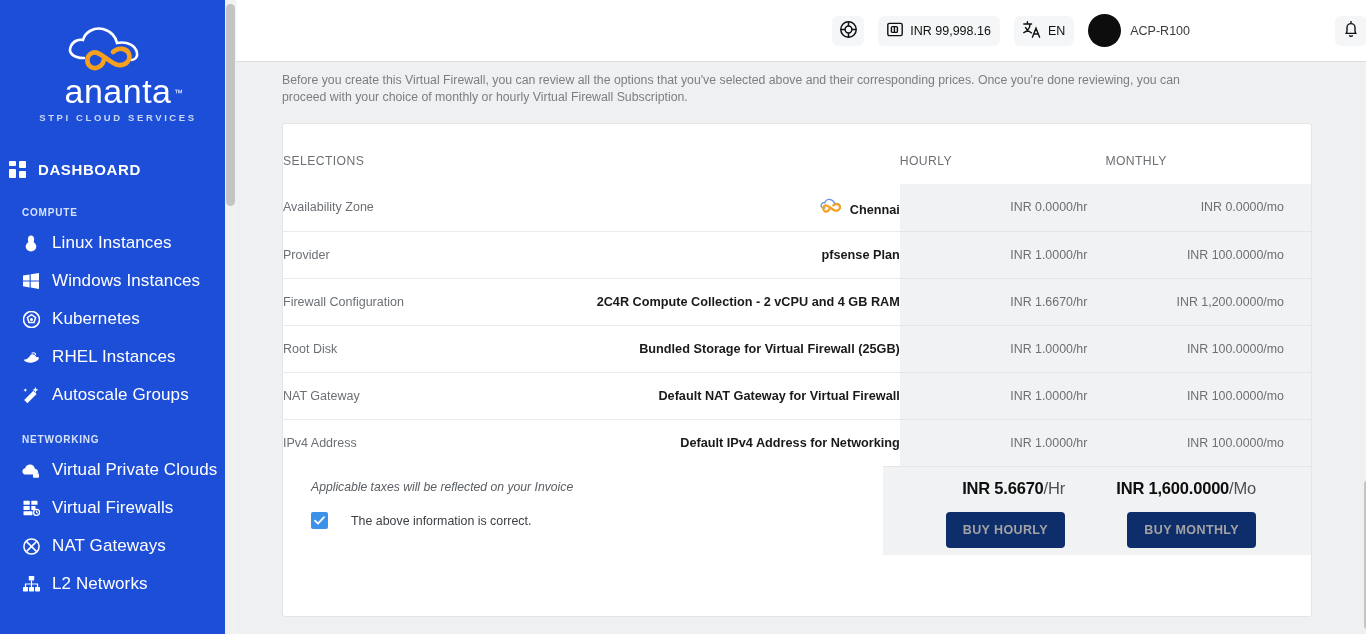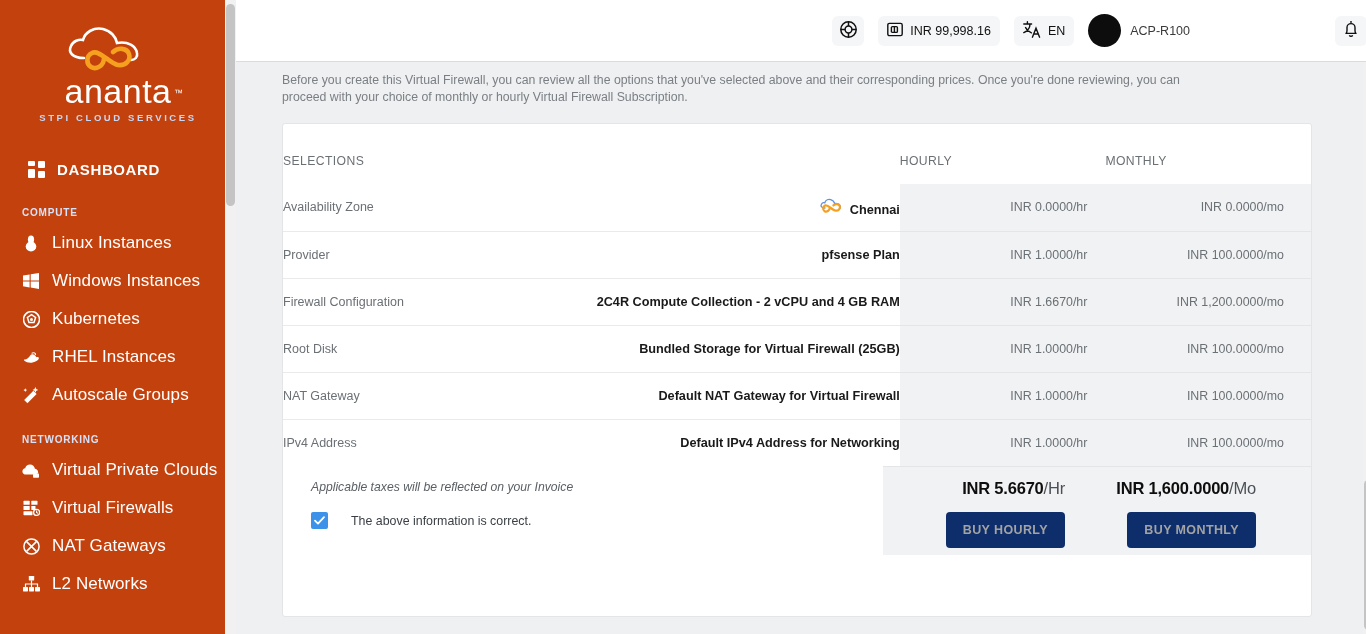--- a/index.html
+++ b/index.html
@@ -7,21 +7,21 @@
     width: 1366px; height: 634px;
     overflow: hidden;
     font-family: "Liberation Sans", sans-serif;
     background: #eef0f1;
   }
   .app { position: relative; width: 1366px; height: 634px; display: flex; }
 
   
   .sidebar {
     width: 236px; height: 634px;
-    background: #c2410c;
+    background: #1d4ed8;
     position: relative;
     overflow: hidden;
     flex: 0 0 236px;
   }
   .logo-wrap { padding-top: 22px; display: flex; flex-direction: column; align-items: center; }
   .logo-mark { width: 120px; height: 56px; position: relative; }
   .logo-word {
     color: #fff; font-size: 34px; letter-spacing: .5px;
     font-weight: 400; line-height: 34px; margin-top: -4px;
     position: relative;
@@ -36,21 +36,21 @@
   .nav-section {
     color: #d6e2fb; font-size: 10px; font-weight: 700;
     letter-spacing: .8px; padding: 6px 0 6px 22px; margin-top: 14px;
   }
   .nav-item {
     display: flex; align-items: center; gap: 12px;
     padding: 9px 0 9px 22px; color: #ffffff;
     font-size: 17px; font-weight: 400; cursor: pointer;
     letter-spacing: .1px;
   }
-  .nav-item.dash { font-size: 15px; font-weight: 700; letter-spacing: .6px; padding-left: 27px; }
+  .nav-item.dash { font-size: 15px; font-weight: 700; letter-spacing: .6px; padding-left: 8px; }
   .nav-ico { width: 18px; height: 18px; display: inline-flex; align-items: center; justify-content: center; flex: 0 0 18px; }
   .nav-ico svg { display: block; }
 
   .sb-track {
     position: absolute; top: 0; right: 0; width: 11px; height: 634px;
     background: #f1f1f1;
   }
   .sb-thumb {
     position: absolute; top: 4px; right: 1px; width: 9px; height: 202px;
     background: #c4c4c4; border-radius: 5px;

